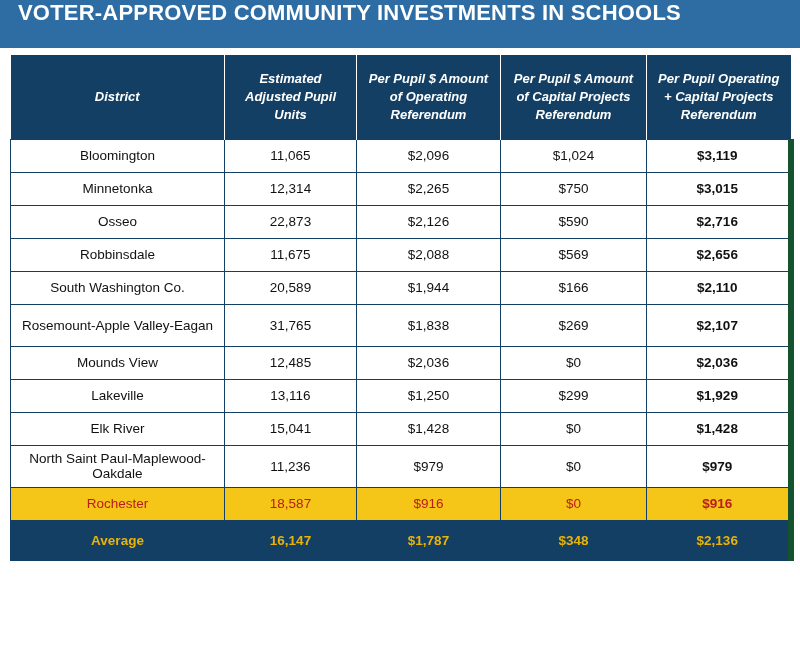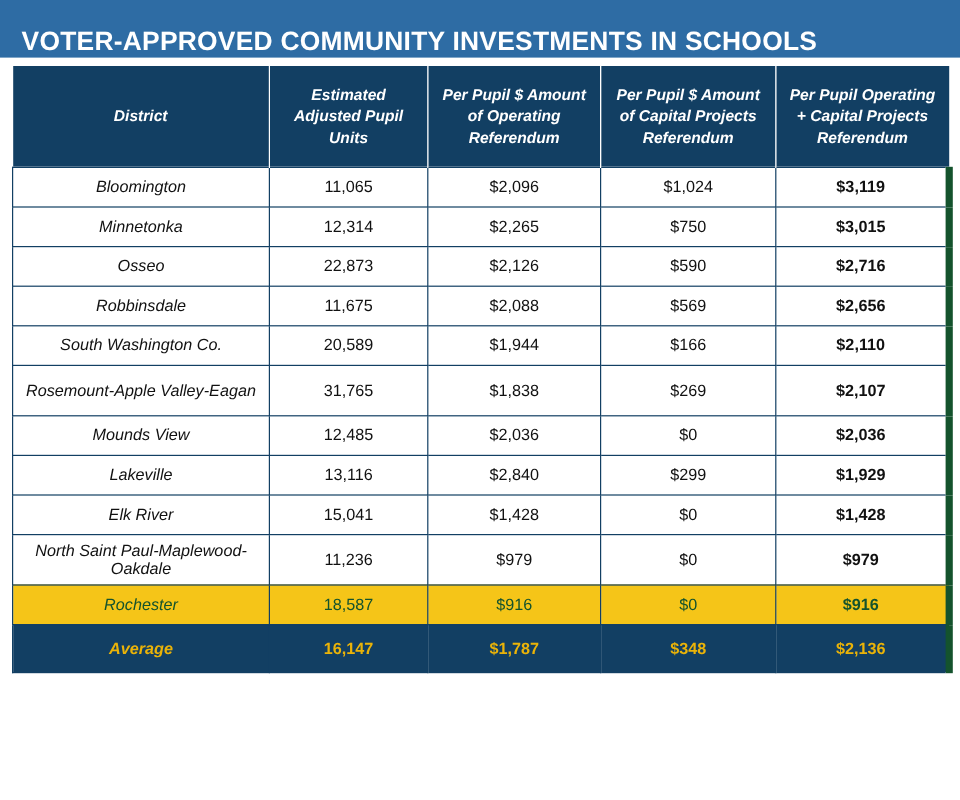--- a/index.html
+++ b/index.html
@@ -21,21 +21,21 @@
     box-sizing: border-box;
   }
   .title-bar {
     position: absolute;
     left: 0;
     top: 0;
     width: 800px;
     height: 48px;
     background: #2e6ca4;
     display: flex;
-    align-items: flex-end;
+    align-items: flex-start;
   }
   .title-text {
     color: #ffffff;
     font-size: 22px;
     font-weight: bold;
     letter-spacing: 0.2px;
     padding-left: 18px;
     text-transform: uppercase;
     white-space: nowrap;
   }
@@ -90,29 +90,29 @@
   tbody tr:first-child td {
     border-top: 1px solid #123f63;
   }
   tbody td.last-col {
     font-weight: bold;
     border-right: 6px solid #14532d;
   }
   tbody tr.two-line td { height: 42px; }
   tbody tr.highlight td {
     background: #f5c518;
-    color: #14532d;
+    color: #b91c1c;
   }
   tbody tr.average td {
     background: #123f63;
     color: #eab308;
     font-weight: bold;
     height: 40px;
   }
-  .district-cell { text-align: center; font-style: italic; }
+  .district-cell { text-align: center; }
 </style>
 </head>
 <body>
 
 <div class="page">
 
   <div class="title-bar">
     <div class="title-text">Voter-Approved Community Investments in Schools</div>
   </div>
 
@@ -198,21 +198,21 @@
           <tr>
             <td class="district-cell">Mounds View</td>
             <td>12,485</td>
             <td>$2,036</td>
             <td>$0</td>
             <td class="last-col">$2,036</td>
           </tr>
           <tr>
             <td class="district-cell">Lakeville</td>
             <td>13,116</td>
-            <td>$2,840</td>
+            <td>$1,250</td>
             <td>$299</td>
             <td class="last-col">$1,929</td>
           </tr>
           <tr>
             <td class="district-cell">Elk River</td>
             <td>15,041</td>
             <td>$1,428</td>
             <td>$0</td>
             <td class="last-col">$1,428</td>
           </tr>

